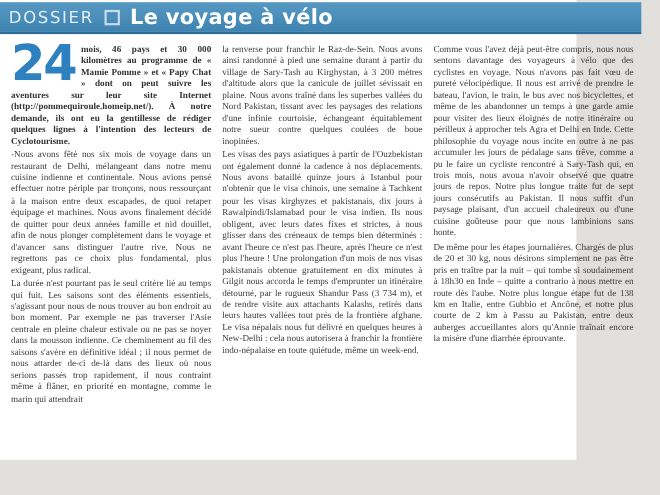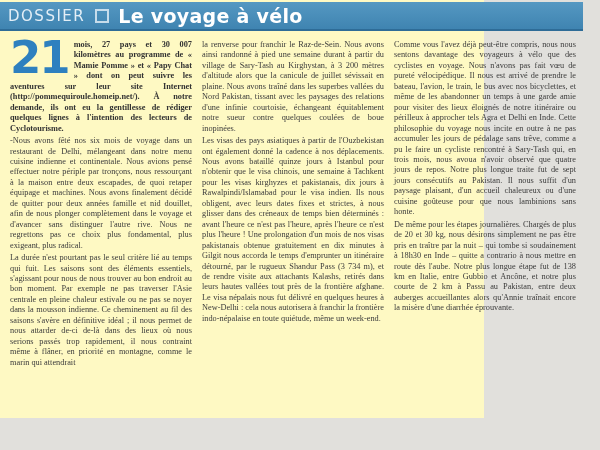--- a/index.html
+++ b/index.html
@@ -5,22 +5,22 @@
   html,body{margin:0;padding:0;}
   body{
     width:600px;height:450px;
     background:#e1e0dc;
     font-family:"Liberation Serif", serif;
     position:relative;
     overflow:hidden;
   }
   .paper{
     position:absolute;left:0;top:0;
-    width:484px;height:418px;
-    background:#fef9c3;
+    width:524px;height:418px;
+    background:#ffffff;
   }
   .banner{
     position:absolute;left:0;top:2px;
     width:583px;height:29px;
     background:linear-gradient(#5598c2,#3f84b1);
     border-bottom:2px solid #2e6c97;
     display:flex;align-items:center;
     box-sizing:border-box;
     padding-left:8px;
     font-family:"DejaVu Sans", sans-serif;
@@ -77,21 +77,21 @@
 
   <div class="banner">
     <span class="kicker">DOSSIER</span>
     <span class="sq"></span>
     <span class="banner-title">Le voyage à vélo</span>
   </div>
 
   <div class="columns">
 
     <div class="col">
-      <p class="intro"><span class="dropcap">21</span><span>mois, 27 pays et 30 007 kilomètres au programme de « Mamie Pomme » et « Papy Chat » dont on peut suivre les aventures sur leur site Internet (http://pommequiroule.homeip.net/). À notre demande, ils ont eu la gentillesse de rédiger quelques lignes à l'intention des lecteurs de Cyclotourisme.</span></p>
+      <p class="intro"><span class="dropcap">24</span><span>mois, 46 pays et 30 000 kilomètres au programme de « Mamie Pomme » et « Papy Chat » dont on peut suivre les aventures sur leur site Internet (http://pommequiroule.homeip.net/). À notre demande, ils ont eu la gentillesse de rédiger quelques lignes à l'intention des lecteurs de Cyclotourisme.</span></p>
       <p>-Nous avons fêté nos six mois de voyage dans un restaurant de Delhi, mélangeant dans notre menu cuisine indienne et continentale. Nous avions pensé effectuer notre périple par tronçons, nous ressourçant à la maison entre deux escapades, de quoi retaper équipage et machines. Nous avons finalement décidé de quitter pour deux années famille et nid douillet, afin de nous plonger complètement dans le voyage et d'avancer sans distinguer l'autre rive. Nous ne regrettons pas ce choix plus fondamental, plus exigeant, plus radical.</p>
       <p>La durée n'est pourtant pas le seul critère lié au temps qui fuit. Les saisons sont des éléments essentiels, s'agissant pour nous de nous trouver au bon endroit au bon moment. Par exemple ne pas traverser l'Asie centrale en pleine chaleur estivale ou ne pas se noyer dans la mousson indienne. Ce cheminement au fil des saisons s'avère en définitive idéal ; il nous permet de nous attarder de-ci de-là dans des lieux où nous serions passés trop rapidement, il nous contraint même à flâner, en priorité en montagne, comme le marin qui attendrait</p>
     </div>
 
     <div class="col">
       <p>la renverse pour franchir le Raz-de-Sein. Nous avons ainsi randonné à pied une semaine durant à partir du village de Sary-Tash au Kirghystan, à 3 200 mètres d'altitude alors que la canicule de juillet sévissait en plaine. Nous avons traîné dans les superbes vallées du Nord Pakistan, tissant avec les paysages des relations d'une infinie courtoisie, échangeant équitablement notre sueur contre quelques coulées de boue inopinées.</p>
       <p>Les visas des pays asiatiques à partir de l'Ouzbekistan ont également donné la cadence à nos déplacements. Nous avons bataillé quinze jours à Istanbul pour n'obtenir que le visa chinois, une semaine à Tachkent pour les visas kirghyzes et pakistanais, dix jours à Rawalpindi/Islamabad pour le visa indien. Ils nous obligent, avec leurs dates fixes et strictes, à nous glisser dans des créneaux de temps bien déterminés : avant l'heure ce n'est pas l'heure, après l'heure ce n'est plus l'heure ! Une prolongation d'un mois de nos visas pakistanais obtenue gratuitement en dix minutes à Gilgit nous accorda le temps d'emprunter un itinéraire détourné, par le rugueux Shandur Pass (3 734 m), et de rendre visite aux attachants Kalashs, retirés dans leurs hautes vallées tout près de la frontière afghane. Le visa népalais nous fut délivré en quelques heures à New-Delhi : cela nous autorisera à franchir la frontière indo-népalaise en toute quiétude, même un week-end.</p>
     </div>
 
     <div class="col">

